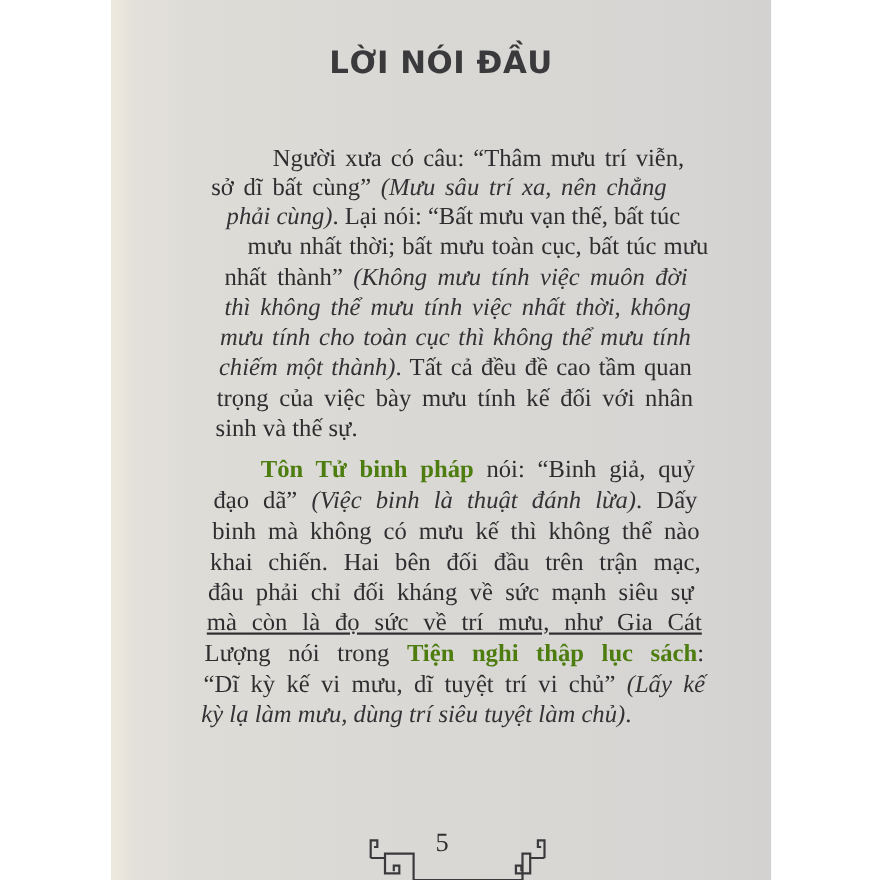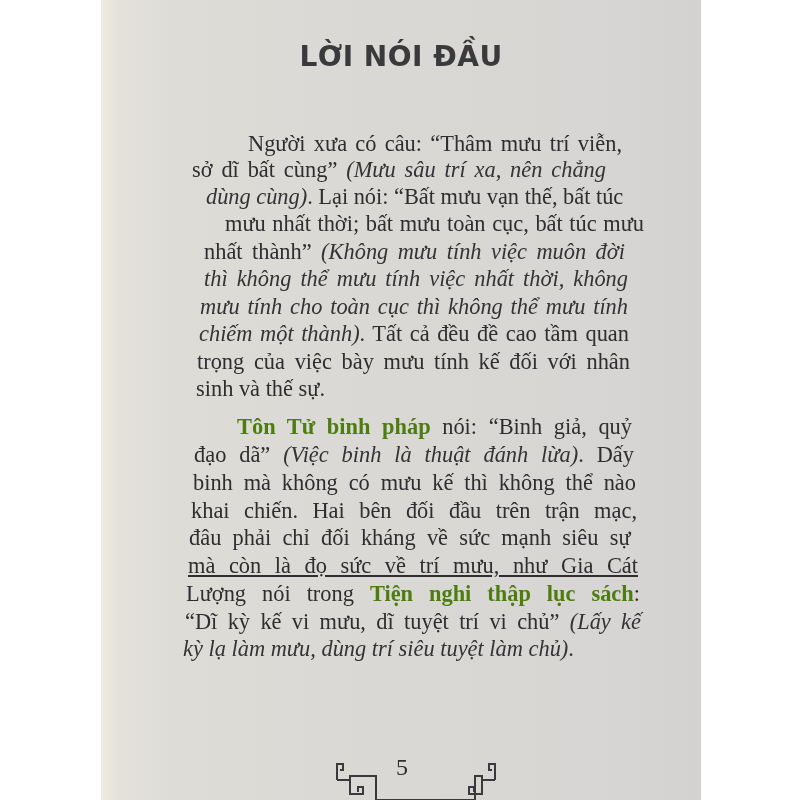--- a/index.html
+++ b/index.html
@@ -43,21 +43,21 @@
 </head>
 <body>
 
 <div class="page">
   <div class="title">LỜI NÓI ĐẦU</div>
 </div>
 
 <div id="text-layer">
     <div class="line" style="left: 248px; top: 131px; word-spacing: 2.65625px;"><span>Người xưa có câu: “Thâm mưu trí viễn,</span></div>
     <div class="line" style="left: 192px; top: 157px; word-spacing: 3.25174px;"><span>sở dĩ bất cùng” </span><i>(Mưu sâu trí xa, nên chẳng</i></div>
-    <div class="line" style="left: 206px; top: 184px; word-spacing: 0px; letter-spacing: -0.0203804px;"><i>dùng cùng)</i><span>. Lại nói: “Bất mưu vạn thế, bất túc</span></div>
+    <div class="line" style="left: 206px; top: 184px; word-spacing: 0px; letter-spacing: -0.0203804px;"><i>phải cùng)</i><span>. Lại nói: “Bất mưu vạn thế, bất túc</span></div>
     <div class="line" style="left: 205px; top: 211px; word-spacing: 0.982639px; margin-left: 20px;"><span>mưu nhất thời; bất mưu toàn cục, bất túc mưu</span></div>
     <div class="line" style="left: 204px; top: 239px; word-spacing: 3.83259px;"><span>nhất thành” </span><i>(Không mưu tính việc muôn đời</i></div>
     <div class="line" style="left: 204px; top: 266px; word-spacing: 3.41797px;"><i>thì không thể mưu tính việc nhất thời, không</i></div>
     <div class="line" style="left: 200px; top: 294px; word-spacing: 2.20833px;"><i>mưu tính cho toàn cục thì không thể mưu tính</i></div>
     <div class="line" style="left: 199px; top: 321px; word-spacing: 1.95139px;"><i>chiếm một thành)</i><span>. Tất cả đều đề cao tầm quan</span></div>
     <div class="line" style="left: 197px; top: 349px; word-spacing: 4.06076px;"><span>trọng của việc bày mưu tính kế đối với nhân</span></div>
     <div class="line" style="left: 196px; top: 376px;"><span>sinh và thế sự.</span></div>
     <div class="line" style="left: 237px; top: 414px; word-spacing: 6.03795px;"><b>Tôn Tử binh pháp</b><span> nói: “Binh giả, quỷ</span></div>
     <div class="line" style="left: 194px; top: 442px; word-spacing: 7.27539px;"><span>đạo dã” </span><i>(Việc binh là thuật đánh lừa)</i><span>. Dấy</span></div>
     <div class="line" style="left: 193px; top: 470px; word-spacing: 5.24132px;"><span>binh mà không có mưu kế thì không thể nào</span></div>

